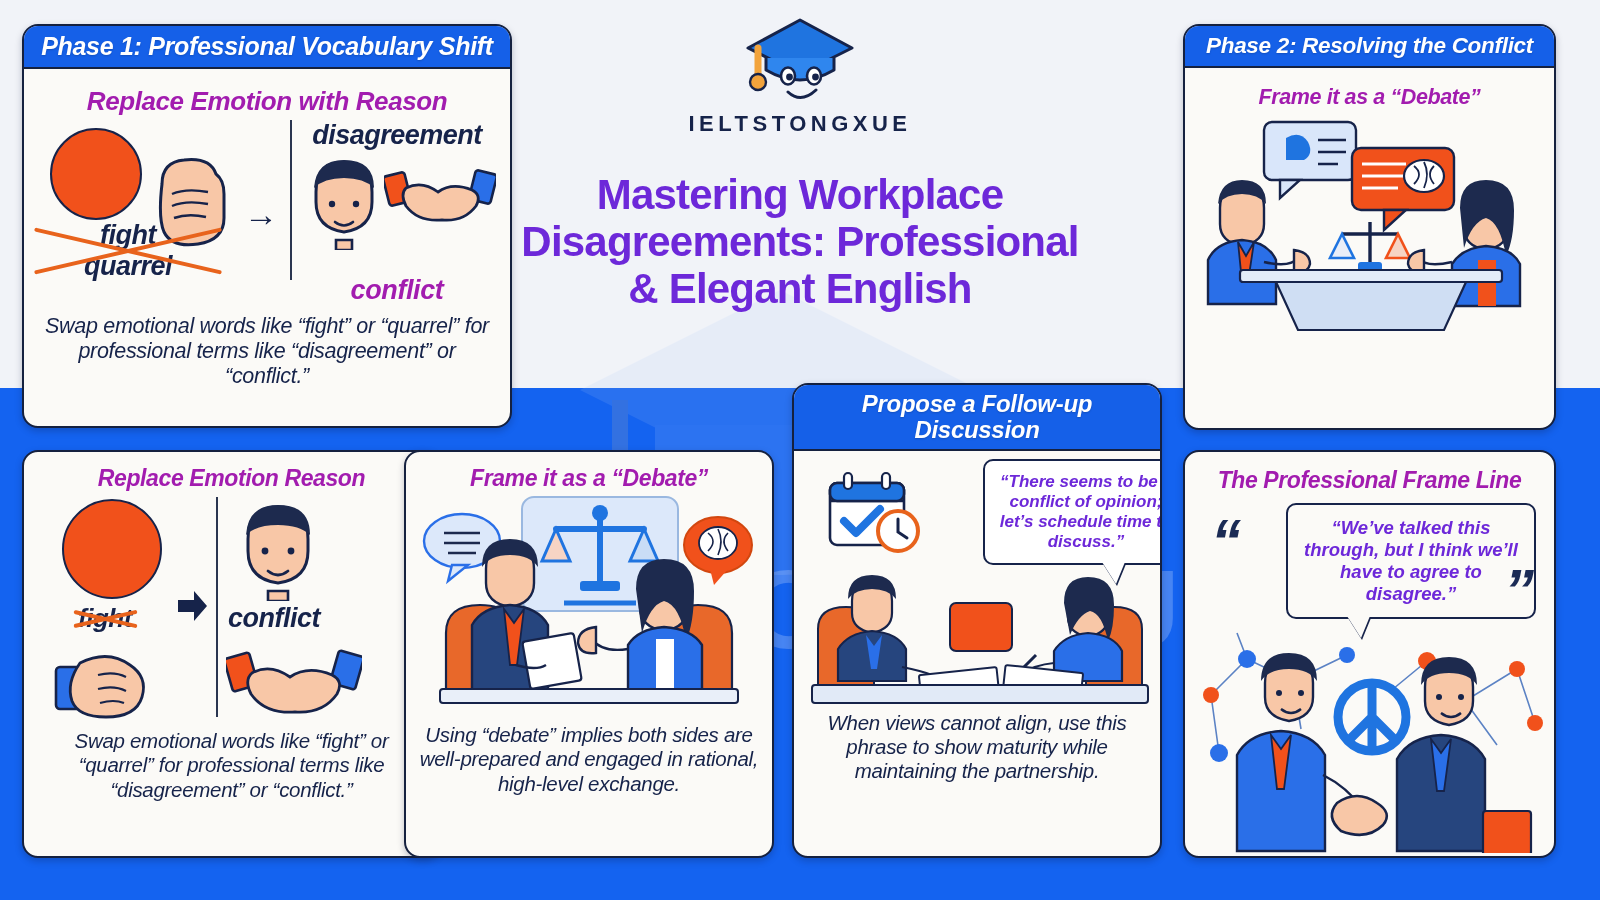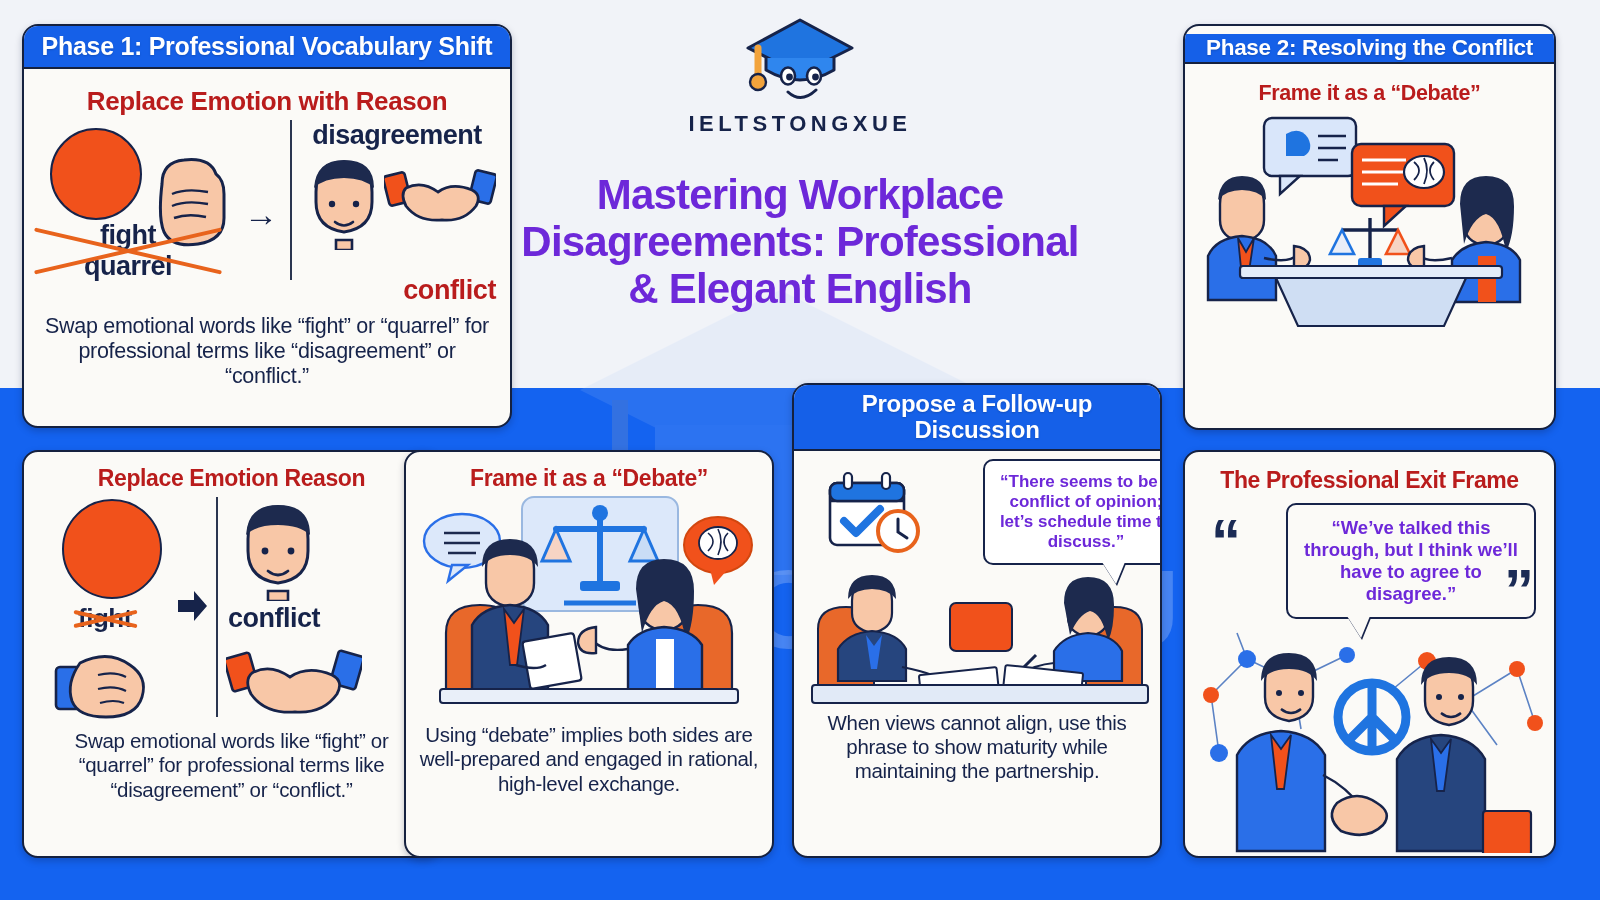--- a/index.html
+++ b/index.html
@@ -48,20 +48,21 @@
   
   .card {
     position: absolute;
     background: #fbfaf7;
     border: 2.5px solid #15213f;
     border-radius: 16px;
     box-shadow: 0 3px 7px rgba(10,20,50,.25);
     overflow: hidden;
     display: flex;
     flex-direction: column;
+    font-style: italic;
   }
   .card-header {
     background: #1560e8;
     color: #ffffff;
     font-weight: 800;
     text-align: center;
     letter-spacing: -0.3px;
     border-bottom: 2.5px solid #15213f;
     text-shadow: 0 1px 2px rgba(0,0,0,.18);
     display: flex;
@@ -70,44 +71,44 @@
     line-height: 1.08;
   }
   .card-body {
     flex: 1;
     display: flex;
     flex-direction: column;
     align-items: center;
     padding: 10px 14px 12px;
   }
   .sub-title {
-    color: #b91c1c;
+    color: #a21caf;
     font-weight: 800;
-    text-align: right;
+    text-align: center;
     letter-spacing: -0.4px;
     line-height: 1.1;
   }
   .caption {
     color: #16234a;
     text-align: center;
     font-weight: 450;
     line-height: 1.18;
     letter-spacing: -0.3px;
   }
   .art { position: relative; }
 
   
   #phase1 { left: 22px; top: 24px; width: 490px; height: 404px; }
   #phase1 .card-header { height: 43px; font-size: 25px; }
   #phase1 .sub-title { font-size: 26px; margin-top: 8px; }
   #phase1 .caption { font-size: 21.5px; margin-top: 4px; }
 
   
   #phase2 { left: 1183px; top: 24px; width: 373px; height: 406px; }
-  #phase2 .card-header { height: 30px; font-size: 22.5px; margin-top: 8px; }
+  #phase2 .card-header { height: 42px; font-size: 22.5px; }
   #phase2 .sub-title { font-size: 21.5px; margin-top: 8px; }
   #phase2 .caption { font-size: 19px; text-align: left; align-self: stretch; margin-top: 2px; }
 
   
   .bcard { top: 450px; height: 408px; }
   #b1 { left: 22px; width: 419px; }
   #b2 { left: 404px; width: 370px; }
   #b4 { left: 1183px; width: 373px; }
   .bcard .sub-title { font-size: 23px; margin-top: 6px; }
   .bcard .caption { font-size: 20.5px; margin-top: 2px; }
@@ -404,21 +405,21 @@
           <rect x="200" y="98" width="78" height="26" rx="2" fill="#fff" stroke="#16234a" stroke-width="2" transform="rotate(6 239 111)"></rect>
           <rect x="8" y="114" width="336" height="18" rx="3" fill="#e1eaf7" stroke="#16234a" stroke-width="2"></rect>
         </svg>
       </div>
       <div class="caption">When views cannot align, use this phrase to show maturity while maintaining the partnership.</div>
     </div>
   </div>
 
   <div class="card bcard" id="b4">
     <div class="card-body" style="padding:10px 12px 0;">
-      <div class="sub-title">The Professional Exit Frame</div>
+      <div class="sub-title">The Professional Frame Line</div>
       <div style="position:relative;width:100%;height:120px;margin-top:6px;">
         <span class="qmark" style="position:absolute;left:14px;top:24px;">“</span>
         <div class="bubble" style="position:absolute;left:50px;top:4px;width:250px;padding:12px 10px;font-size:18.5px;background:#fbfaf7;">
           <span>“We’ve talked this through, but I think we’ll have to agree to disagree.”</span>
           <span class="tail" style="border-top-color:#fbfaf7;left:24%;"></span>
         </div>
         <span class="qmark" style="position:absolute;right:8px;top:74px;">”</span>
       </div>
       <svg width="346" height="228" viewBox="0 0 346 228" style="margin-top:6px;">
         <g stroke="#5b82c4" stroke-width="1.6" fill="none">

